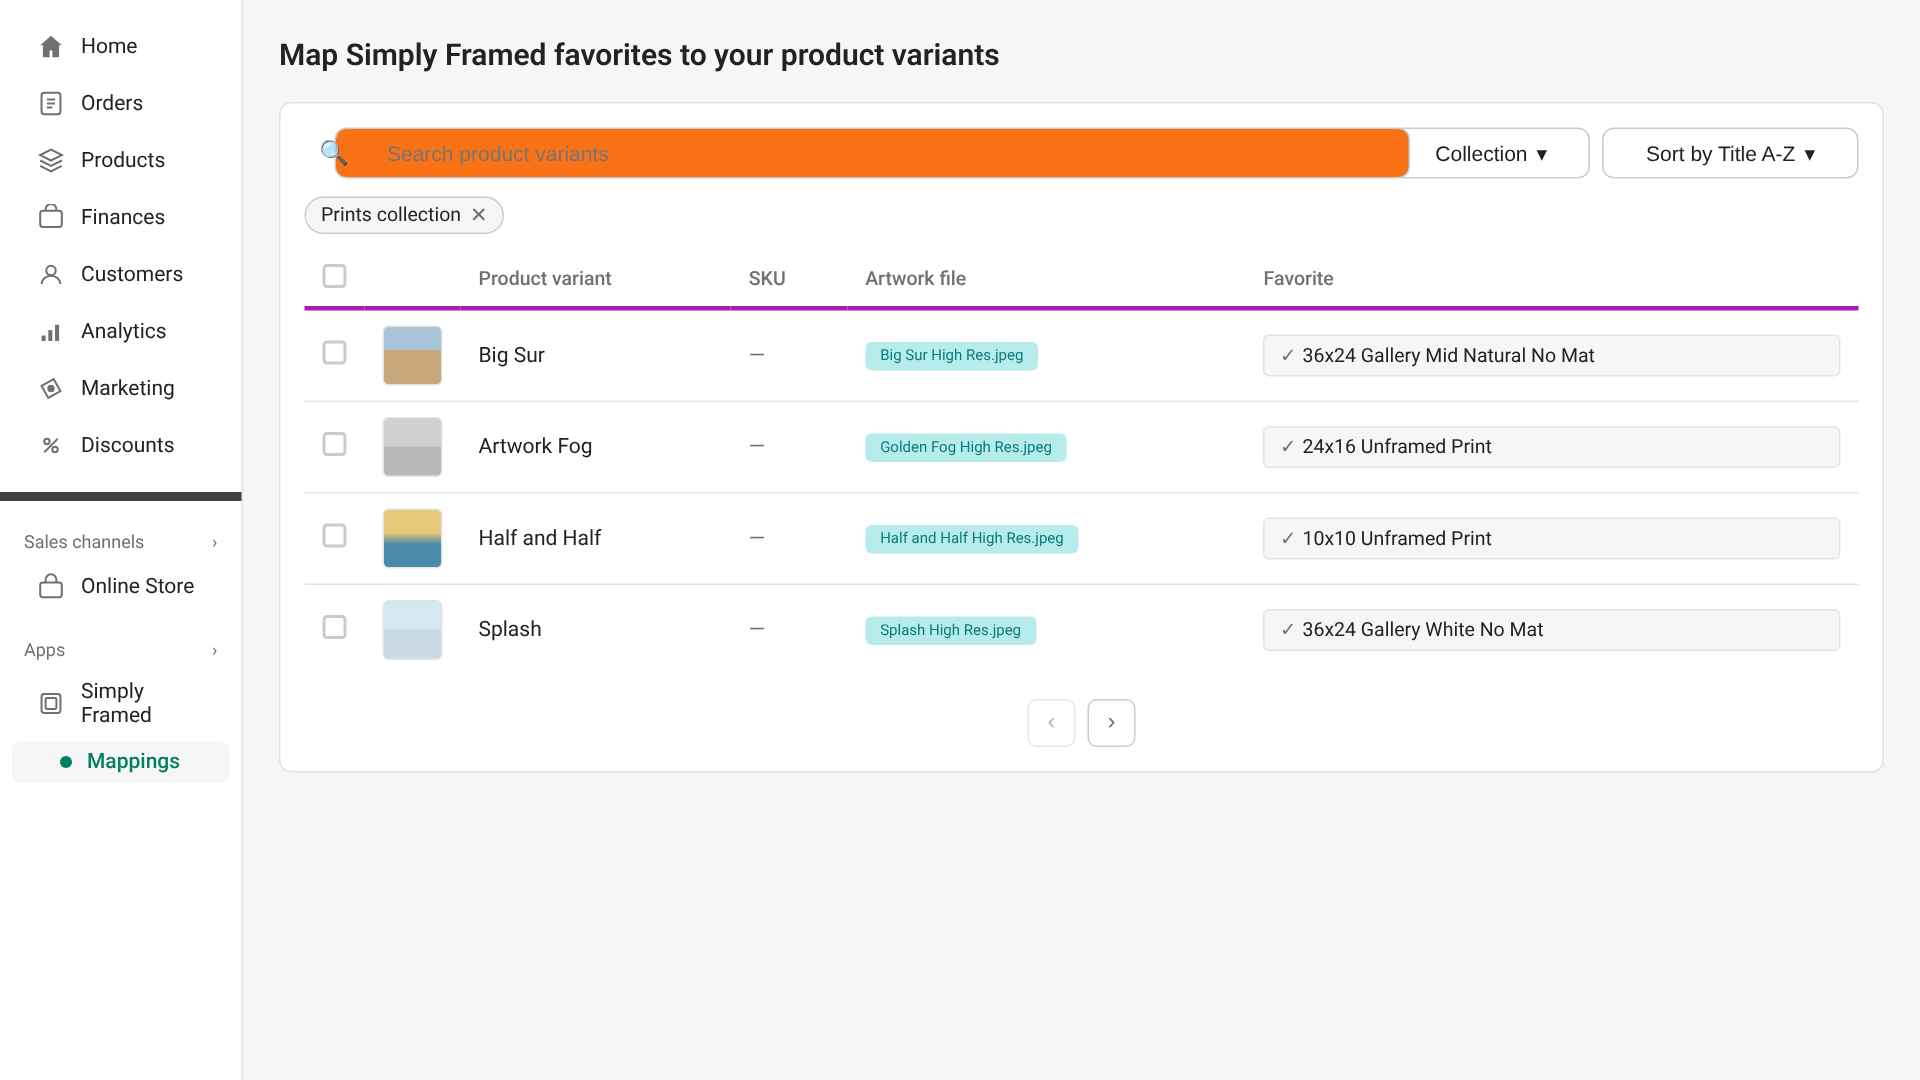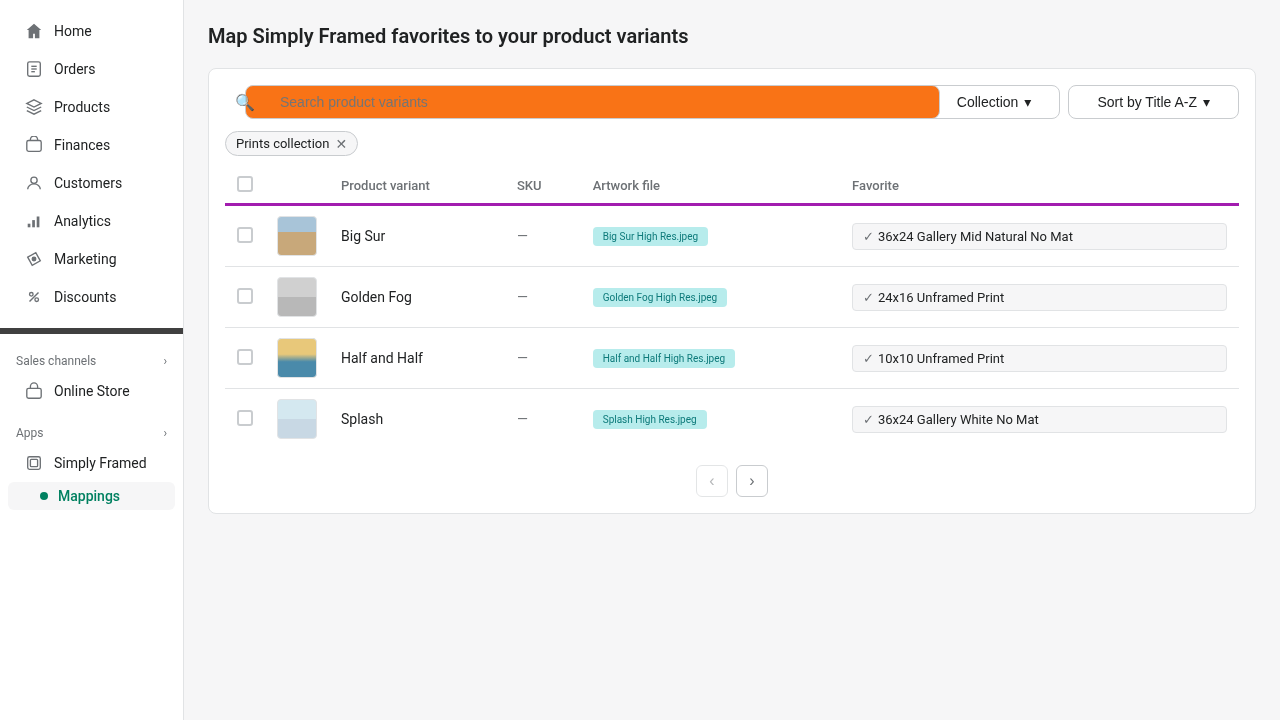--- a/index.html
+++ b/index.html
@@ -1,19 +1,19 @@
 <!DOCTYPE html>
 <html><head>
   <meta charset="utf-8">
   <style>
     * { box-sizing: border-box; margin: 0; padding: 0; }
     body { font-family: -apple-system, BlinkMacSystemFont, 'Segoe UI', Roboto, sans-serif; background: #f6f6f7; display: flex; height: 100vh; font-size: 14px; color: #202223; }
 
     
-    .sidebar { width: 184px; background: #fff; border-right: 1px solid #e1e3e5; display: flex; flex-direction: column; padding: 12px 0; flex-shrink: 0; }
+    .sidebar { width: 162px; background: #fff; border-right: 1px solid #e1e3e5; display: flex; flex-direction: column; padding: 12px 0; flex-shrink: 0; }
     .sidebar-item { display: flex; align-items: center; gap: 10px; padding: 8px 16px; cursor: pointer; border-radius: 6px; margin: 1px 8px; color: #202223; text-decoration: none; font-size: 14px; }
     .sidebar-item .icon { width: 20px; height: 20px; display: flex; align-items: center; justify-content: center; color: #6d7175; flex-shrink: 0; }
     .sidebar-section-header { font-size: 12px; color: #6d7175; padding: 8px 16px 4px 16px; display: flex; align-items: center; justify-content: space-between; }
     .sidebar-section-header .chevron { color: #6d7175; font-size: 12px; }
     .sidebar-sub-item { display: flex; align-items: center; gap: 10px; padding: 6px 16px 6px 32px; cursor: pointer; font-size: 14px; color: #202223; border-radius: 6px; margin: 1px 8px; }
     .sidebar-sub-item.active { color: #008060; font-weight: 500; background: #f6f6f7; }
     .sidebar-sub-item .dot { width: 8px; height: 8px; border-radius: 50%; background: #008060; flex-shrink: 0; }
 
     
     .main { flex: 1; overflow-y: auto; padding: 24px; }
@@ -245,21 +245,21 @@
     </td>
   </tr>
           <tr>
     <td>
       <input type="checkbox" class="checkbox" style="">
     </td>
     <td>
       <div class="product-thumb thumb-golden-fog"></div>
     </td>
     <td>
-      <span>Golden Fog</span>
+      <span>Artwork Fog</span>
     </td>
     <td>
       <span class="dash">—</span>
     </td>
     <td>
       <span class="artwork-badge">Golden Fog High Res.jpeg</span>
     </td>
     <td>
       <span class="favorite-badge">
         <span class="check">✓</span>

